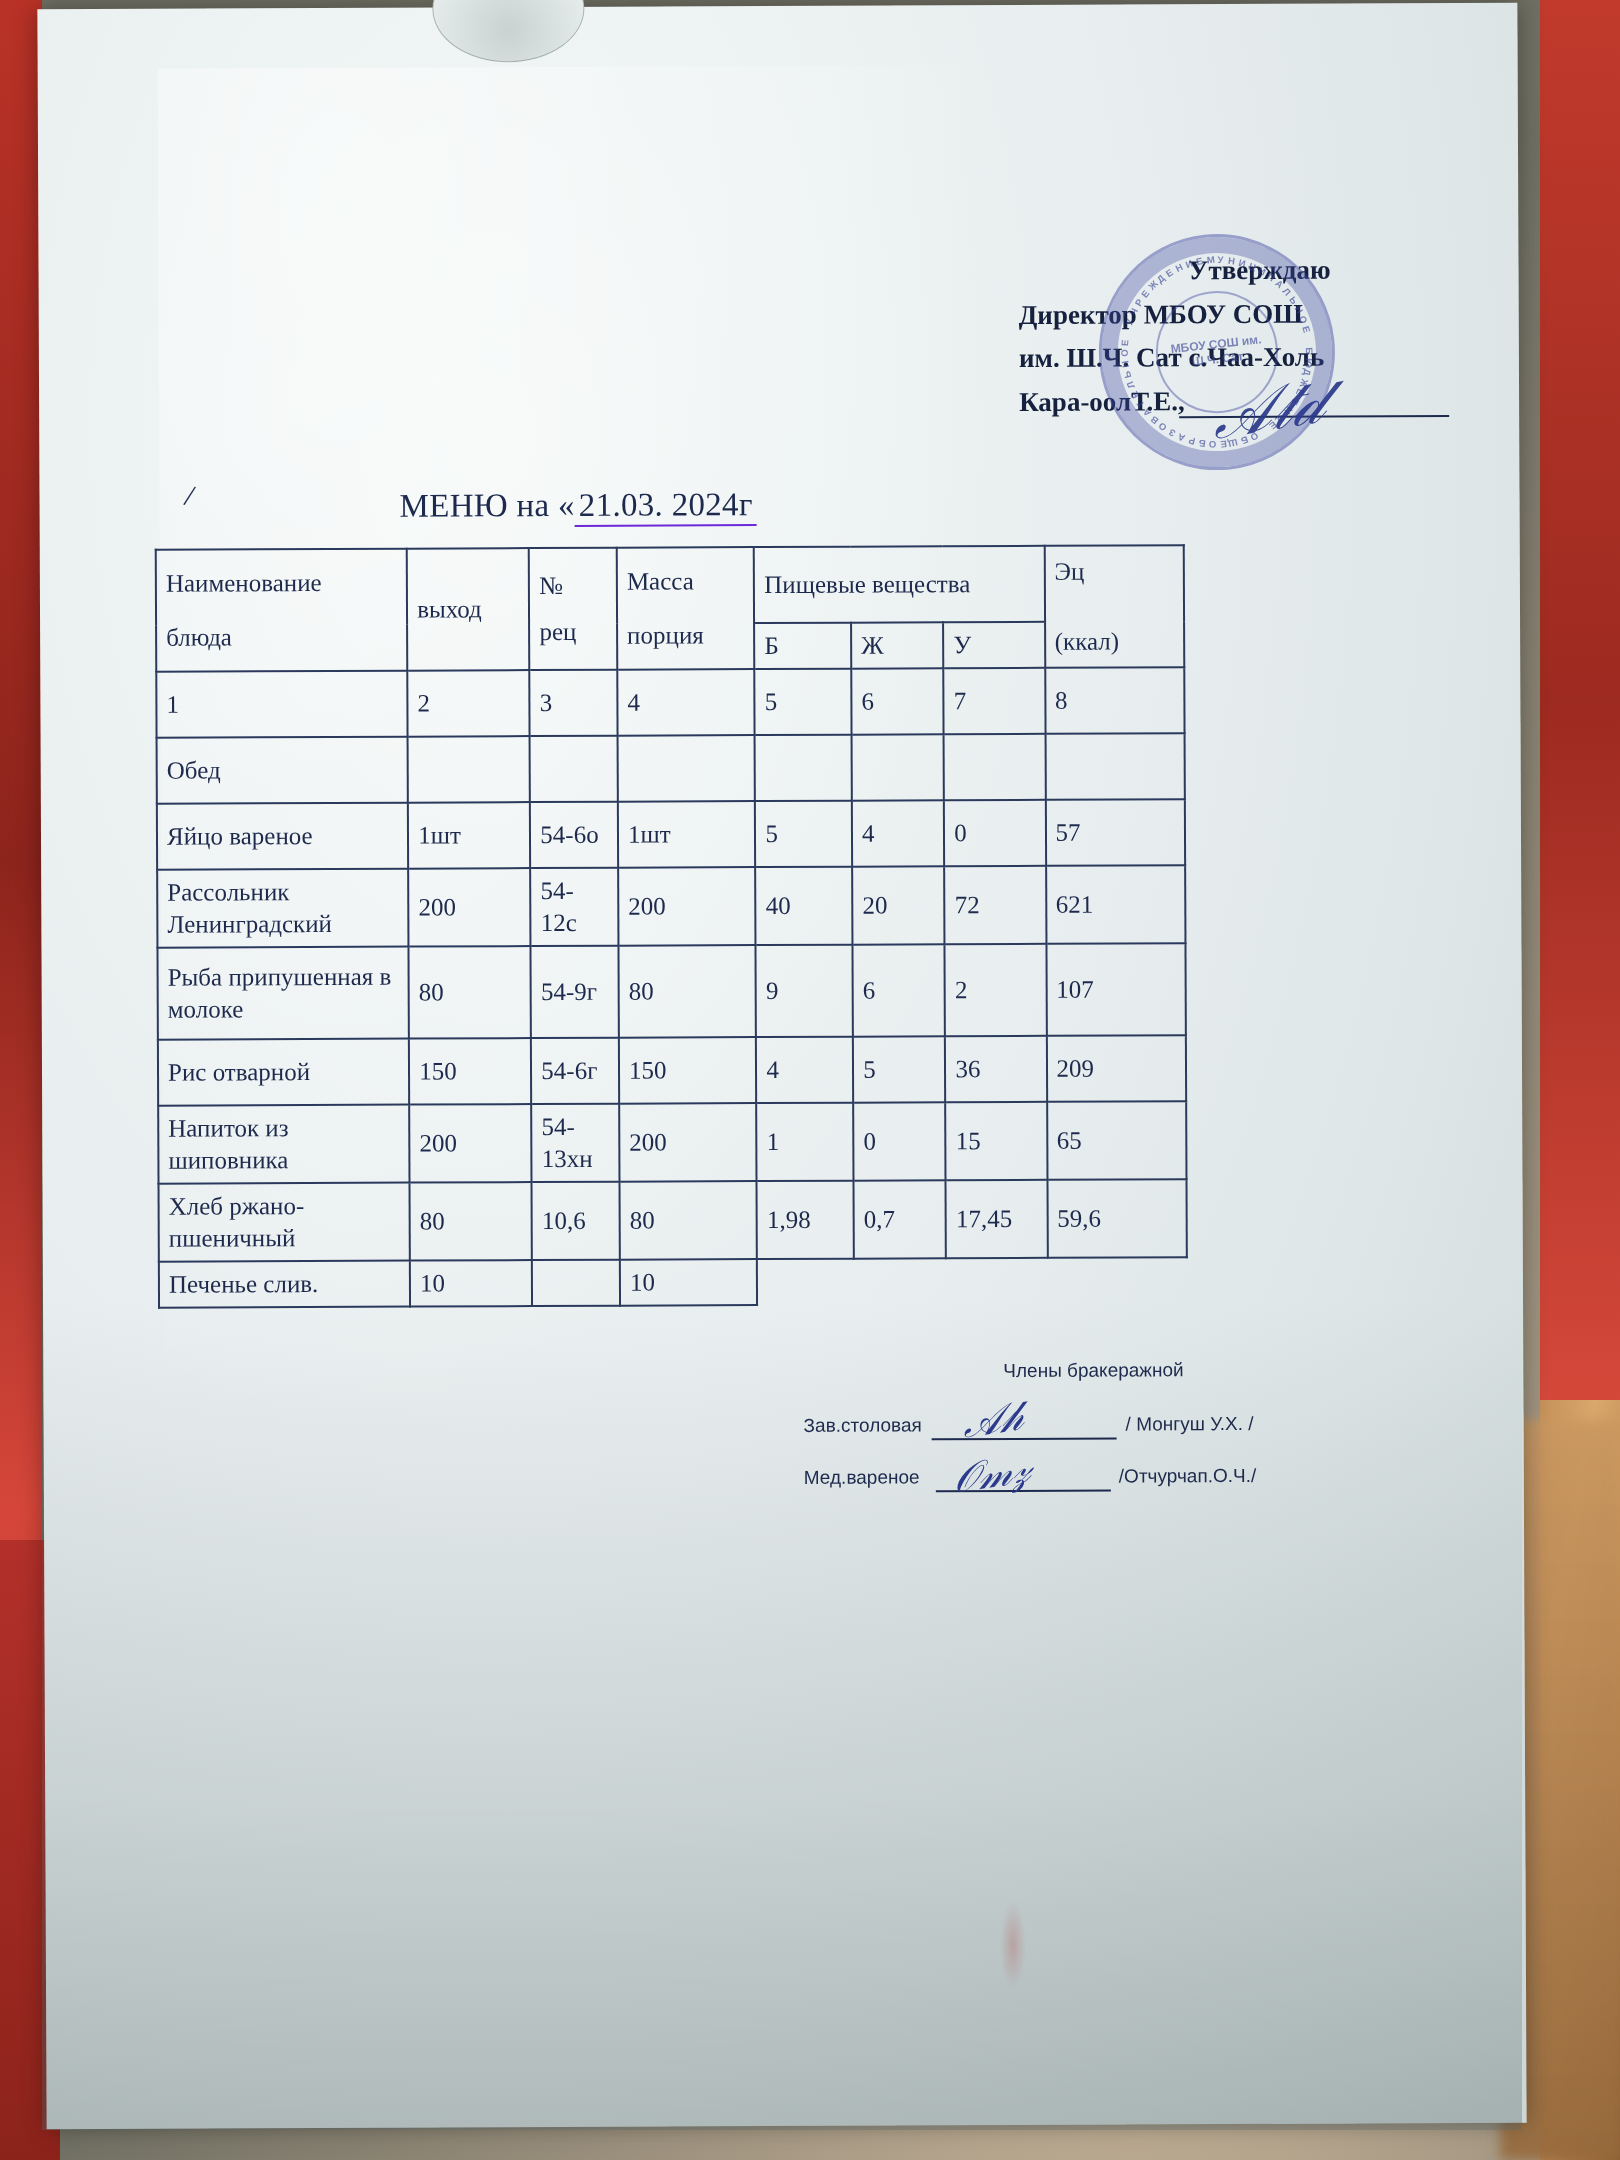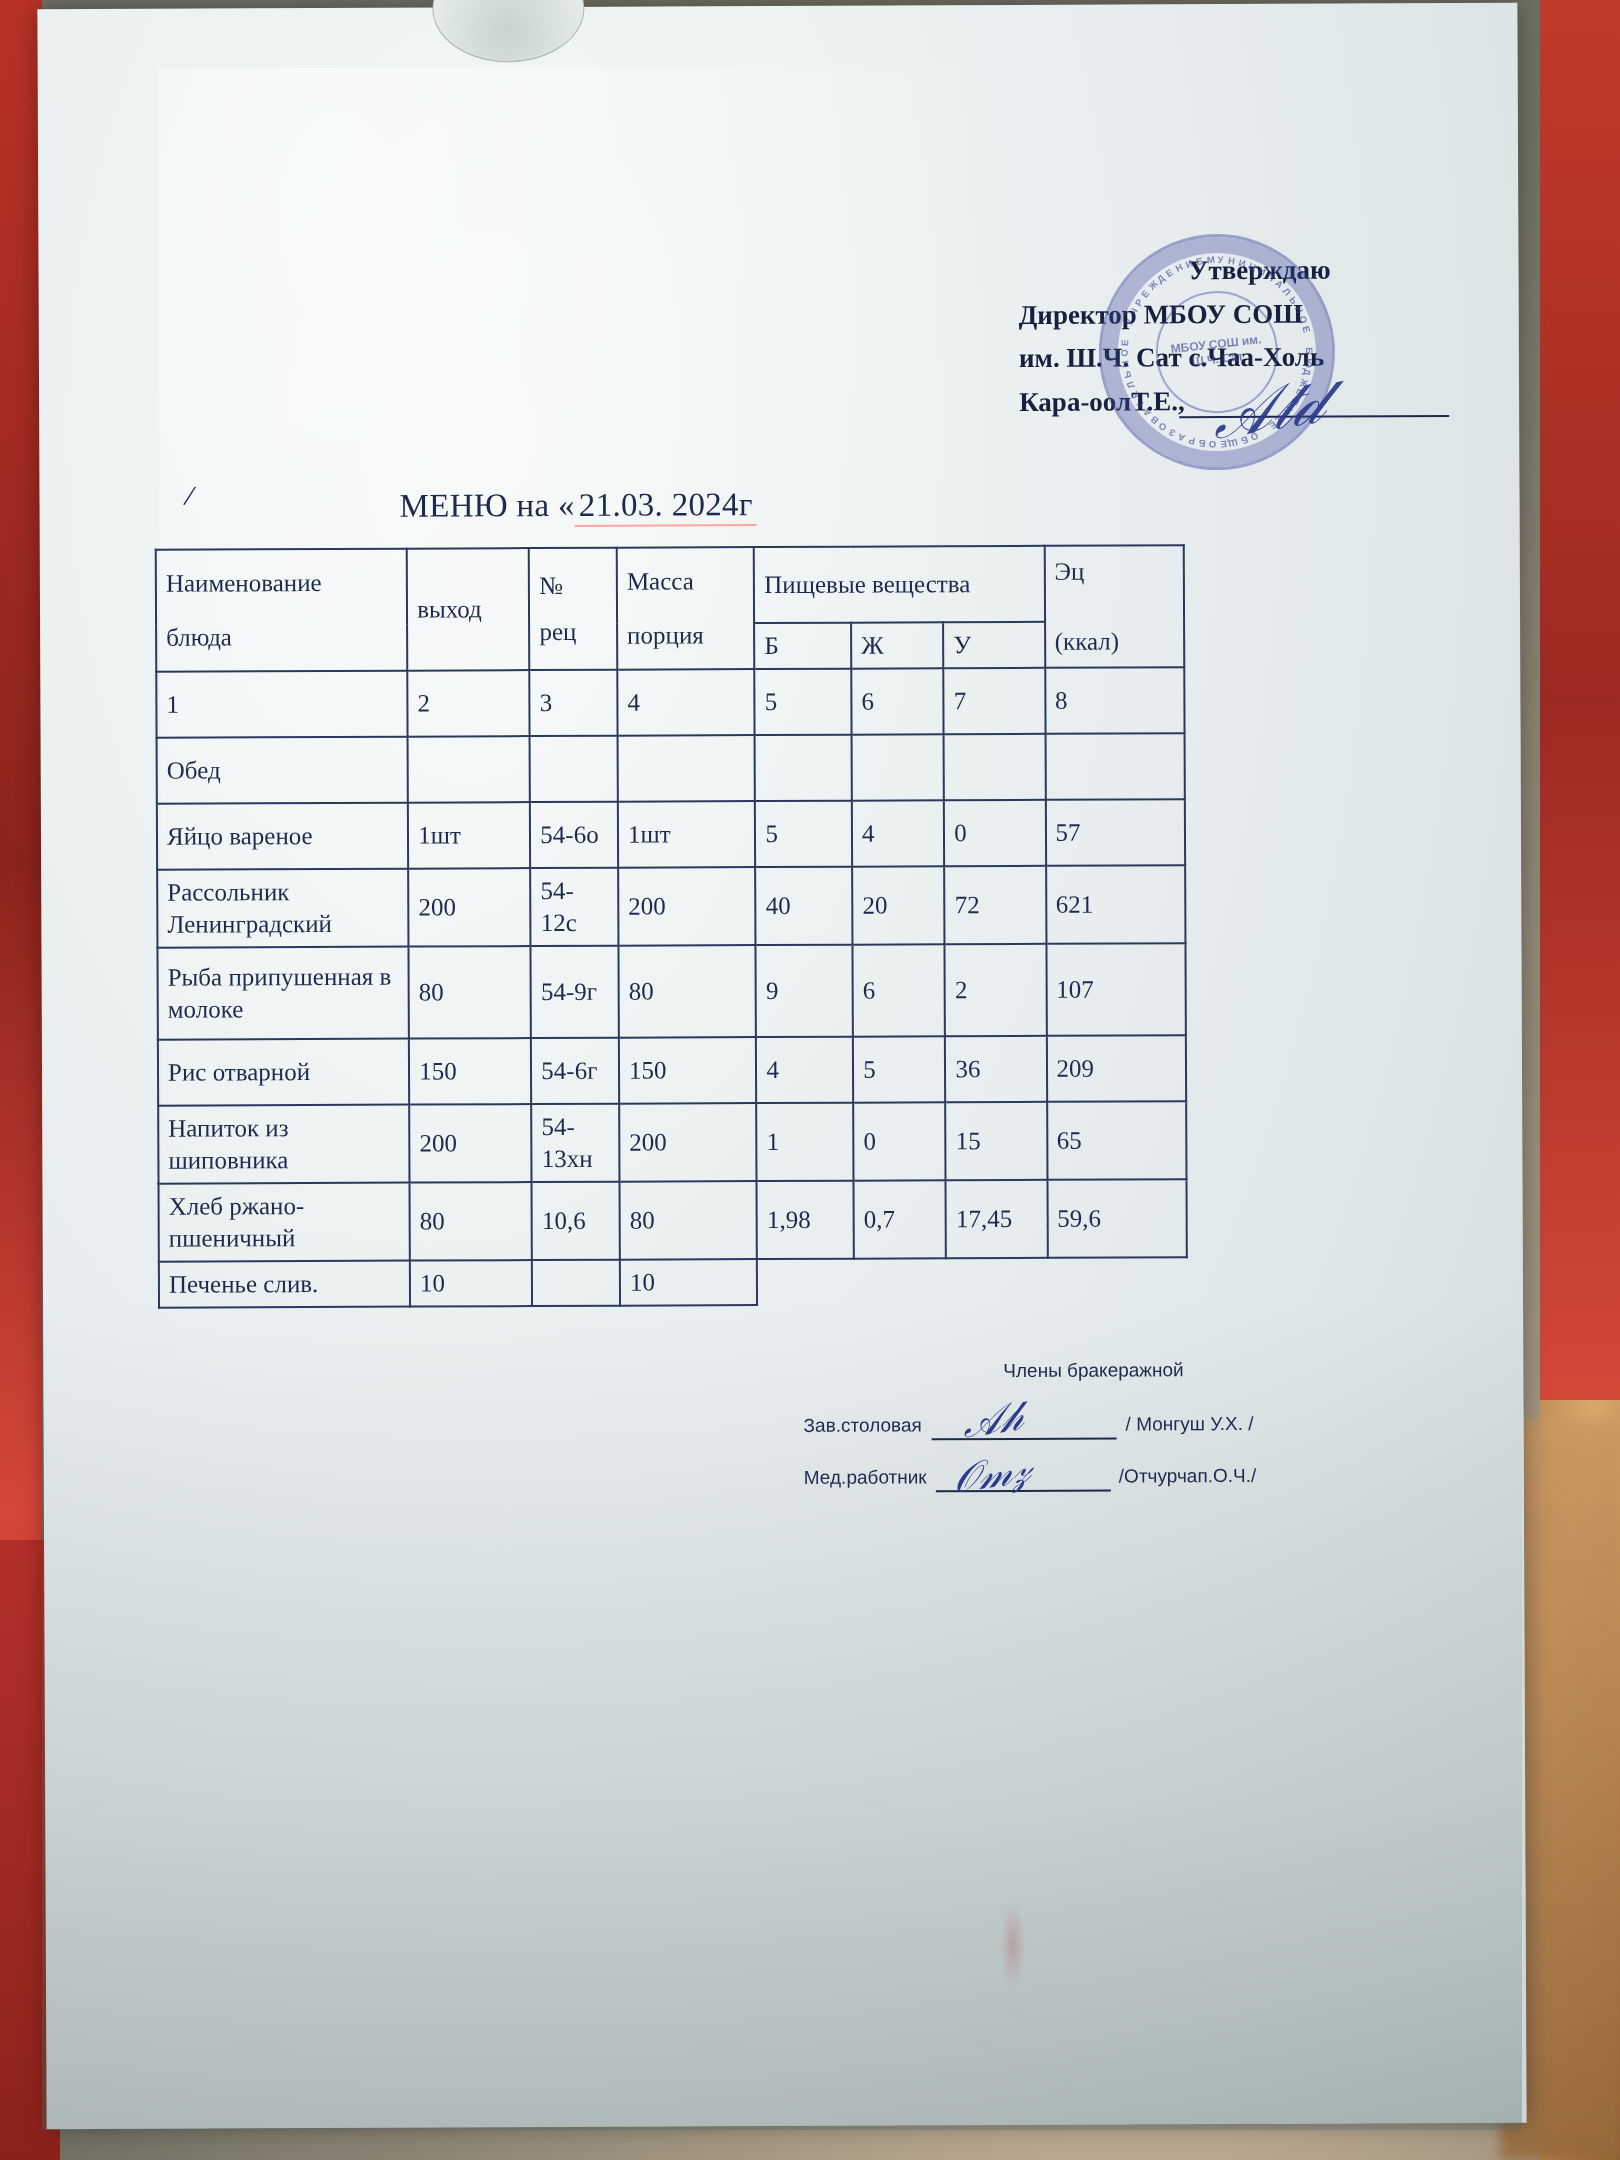--- a/index.html
+++ b/index.html
@@ -165,21 +165,21 @@
   }
 
   .title {
     position: absolute;
     left: 360px; top: 480px;
     font-size: 33px;
     letter-spacing: 0.3px;
     white-space: nowrap;
   }
   .title .date {
-    border-bottom: 2px solid #fca5a5;
+    border-bottom: 2px solid #6d28d9;
     padding: 0 4px 2px 4px;
   }
   .tick {
     position: absolute;
     left: 146px; top: 470px;
     font-size: 30px;
     color: #1d2a4d;
     transform: rotate(14deg);
   }
 
@@ -468,21 +468,21 @@
 
     <div class="bottom">
       <div class="members">Члены бракеражной</div>
       <div class="line">
         <span class="lbl">Зав.столовая</span>
         <span class="rule" style="left:128px; width:185px;"></span>
         <span class="bsig" style="left:160px; top:-12px;">𝒜𝒽</span>
         <span class="name" style="left:322px;">/ Монгуш У.Х. /</span>
       </div>
       <div class="line">
-        <span class="lbl">Мед.работник</span>
+        <span class="lbl">Мед.вареное</span>
         <span class="rule" style="left:132px; width:175px;"></span>
         <span class="bsig" style="left:150px; top:-10px;">𝒪𝓂𝓏</span>
         <span class="name" style="left:315px;text-align:center;">/Отчурчап.О.Ч./</span>
       </div>
     </div>
 
   </div>
 
   <div class="smudge"></div>
 </div>

